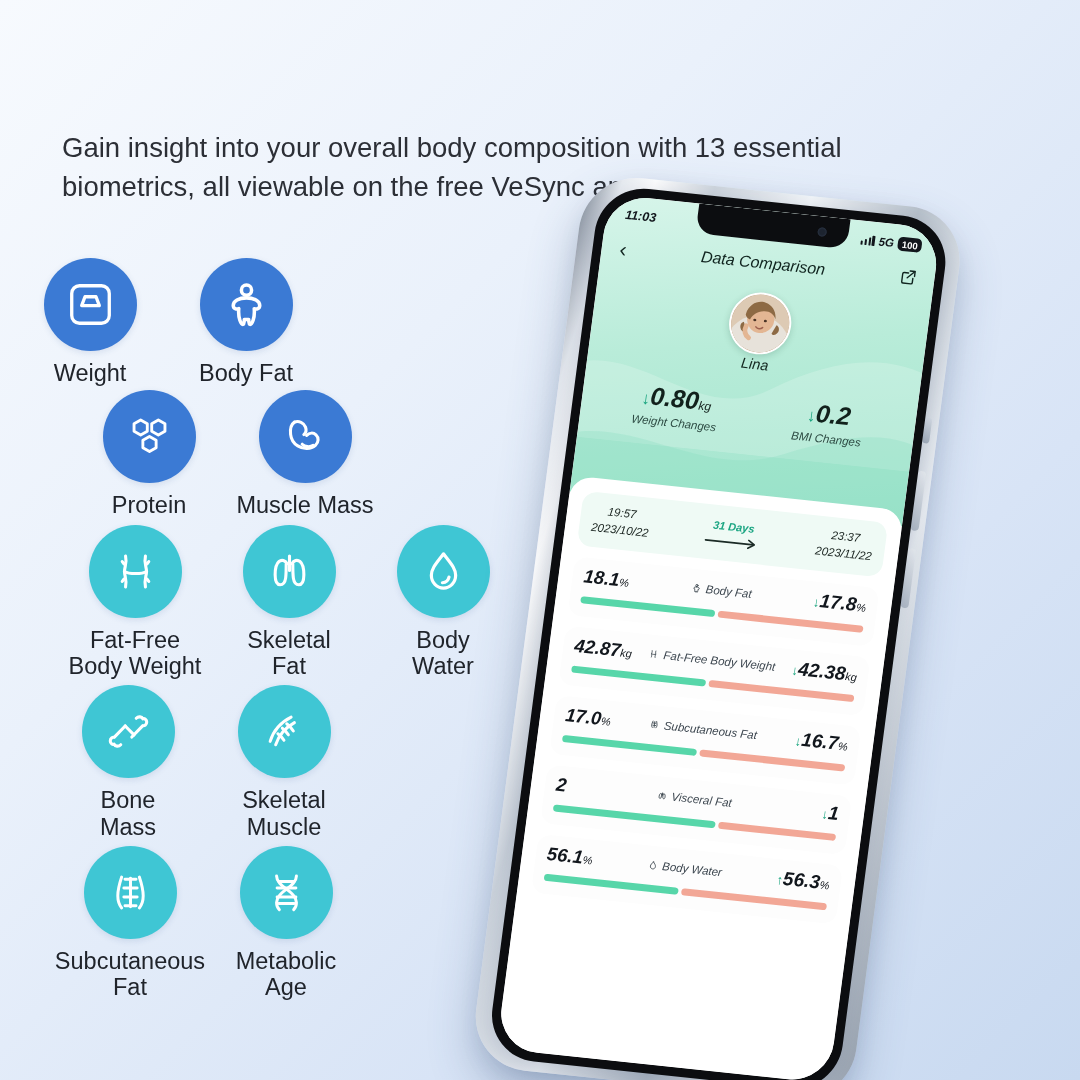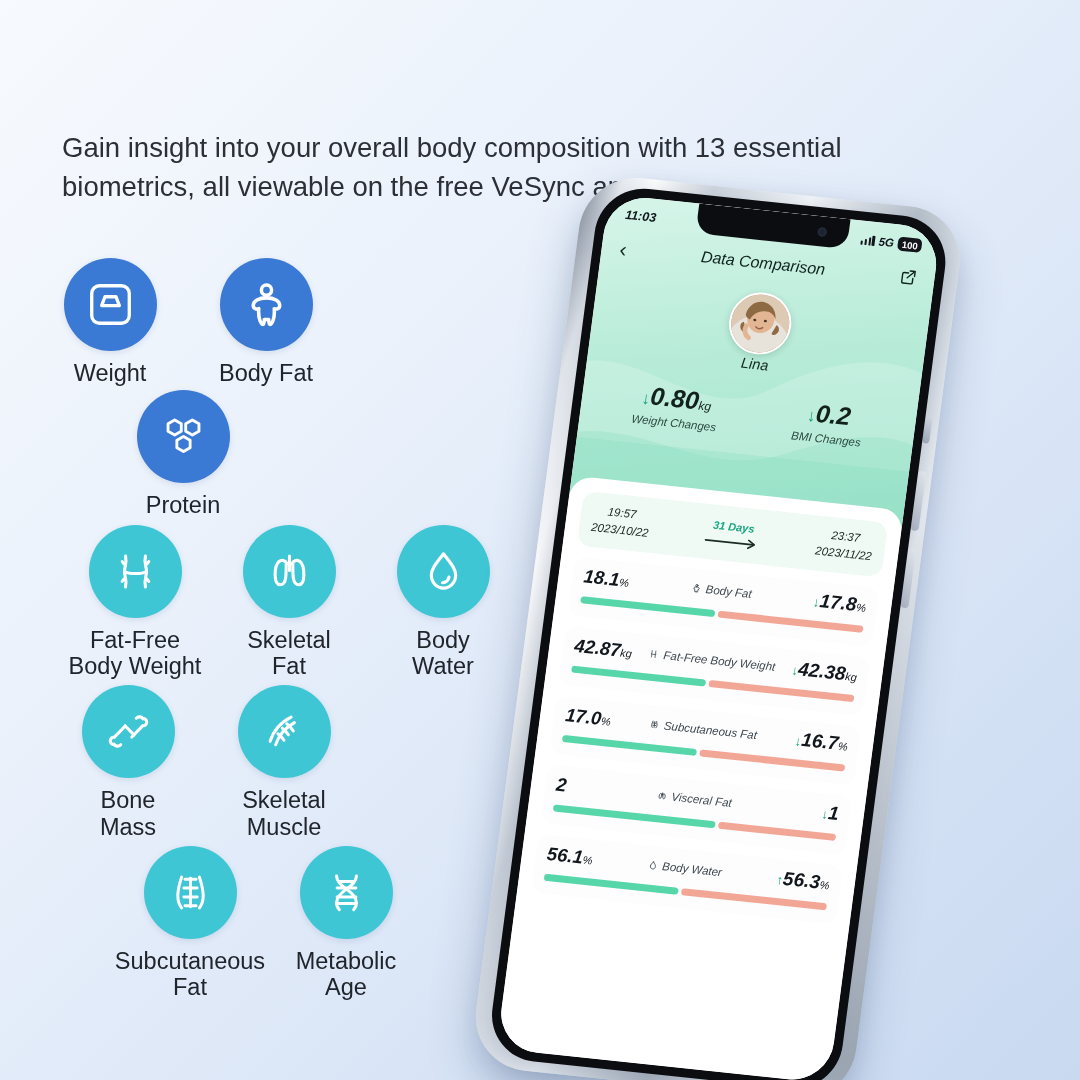--- a/index.html
+++ b/index.html
@@ -31,25 +31,25 @@
     display:flex;align-items:center;justify-content:center;
     box-shadow:0 2px 6px rgba(40,80,140,.13);
   }
   .circ.blue{background:#3b7ad4;}
   .circ.teal{background:#3fc6d4;}
   .circ svg{width:53px;height:53px;display:block;}
   .ilabel{
     margin-top:9px;font-size:23.5px;color:#20242b;text-align:center;
     line-height:1.12;font-weight:normal;
   }
-  .r1{padding-left:32px;}
-  .r2{padding-left:105px;}
+  .r1{padding-left:12px;}
+  .r2{padding-left:71px;}
   .r3{padding-left:50px;}
   .r4{padding-left:50px;}
-  .r5{padding-left:112px;}
+  .r5{padding-left:52px;}
   .r1 .cell,.r2 .cell{width:156px;}
   .irow.r2{margin-top:-2px;}
   .irow.r3{margin-top:4px;margin-left:8px;}
 
   
   .phone-wrap{
     position:absolute;left:600px;top:205px;
     width:400px;height:900px;
     transform:rotate(7.5deg) skewY(-1.5deg);
     transform-origin:50% 0%;
@@ -197,20 +197,30 @@
     <div class="irow r2">
       <div class="cell">
         <div class="circ blue">
           <svg viewBox="0 0 48 48" fill="none" stroke="#fff" stroke-width="2.6" stroke-linejoin="round">
             <path d="M16 9l6 3.4v6.8L16 22.6 10 19.2v-6.8z"></path>
             <path d="M32 9l6 3.4v6.8l-6 3.4-6-3.4v-6.8z"></path>
             <path d="M24 24l6 3.4v6.8L24 37.6l-6-3.4v-6.8z"></path>
           </svg>
         </div>
         <div class="ilabel">Protein</div>
+      </div>
+      <div class="cell">
+        <div class="circ blue">
+          <svg viewBox="0 0 48 48" fill="none" stroke="#fff" stroke-width="2.8" stroke-linecap="round" stroke-linejoin="round">
+            <path d="M14 11c-3 2-4 6-3.5 11 .4 4 2.5 8 6.5 10.5 5 3.2 12 3 16-.5 3-2.6 3.2-7 .5-9.5-2.4-2.2-6-2-8.5.5"></path>
+            <path d="M14 11c4-1.5 8.5.5 10 4.5 1 2.7.3 5.3-1.5 6.8"></path>
+            <path d="M21 31c2.5 2.5 7 3 10 1"></path>
+          </svg>
+        </div>
+        <div class="ilabel">Muscle Mass</div>
       </div>
     </div>
 
     <div class="irow r3">
       <div class="cell">
         <div class="circ teal">
           <svg viewBox="0 0 48 48" fill="none" stroke="#fff" stroke-width="2.8" stroke-linecap="round" stroke-linejoin="round">
             <path d="M15 10c1.5 6-1 10-1 14s2.5 8 1 14"></path>
             <path d="M33 10c-1.5 6 1 10 1 14s-2.5 8-1 14"></path>
             <path d="M14 24c4 2.5 16 2.5 20 0"></path>

